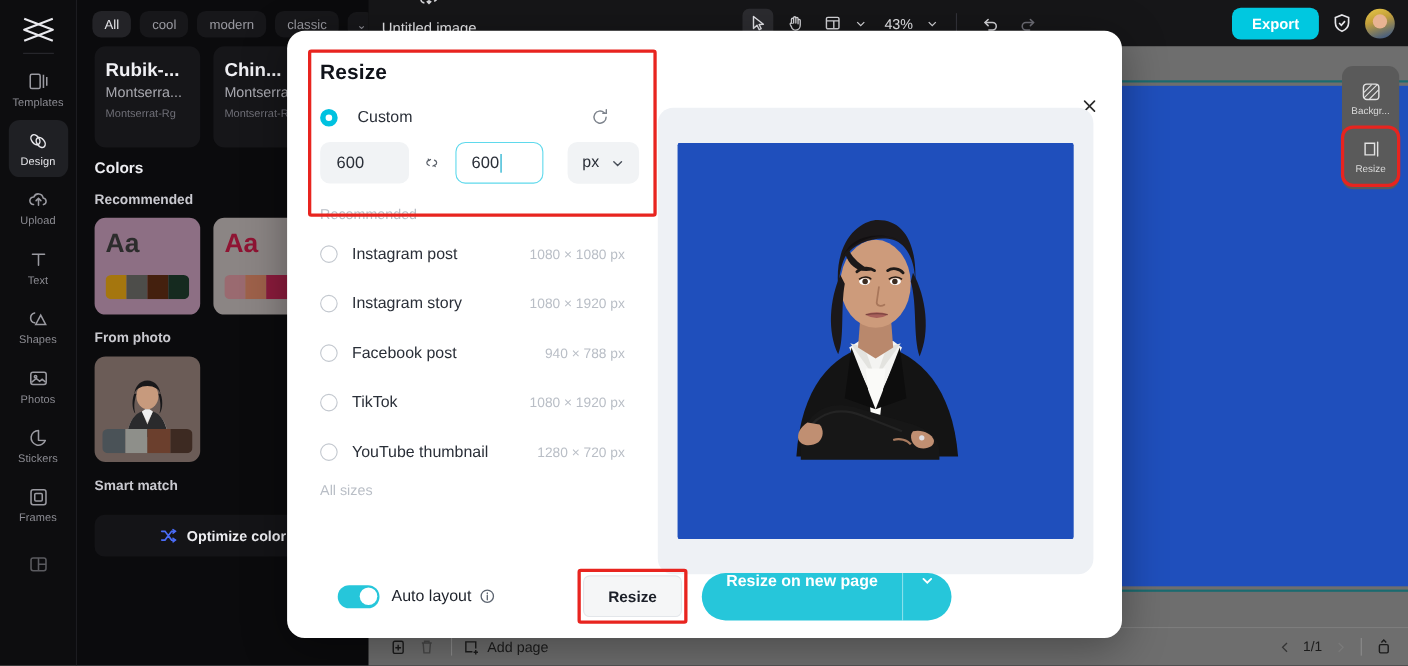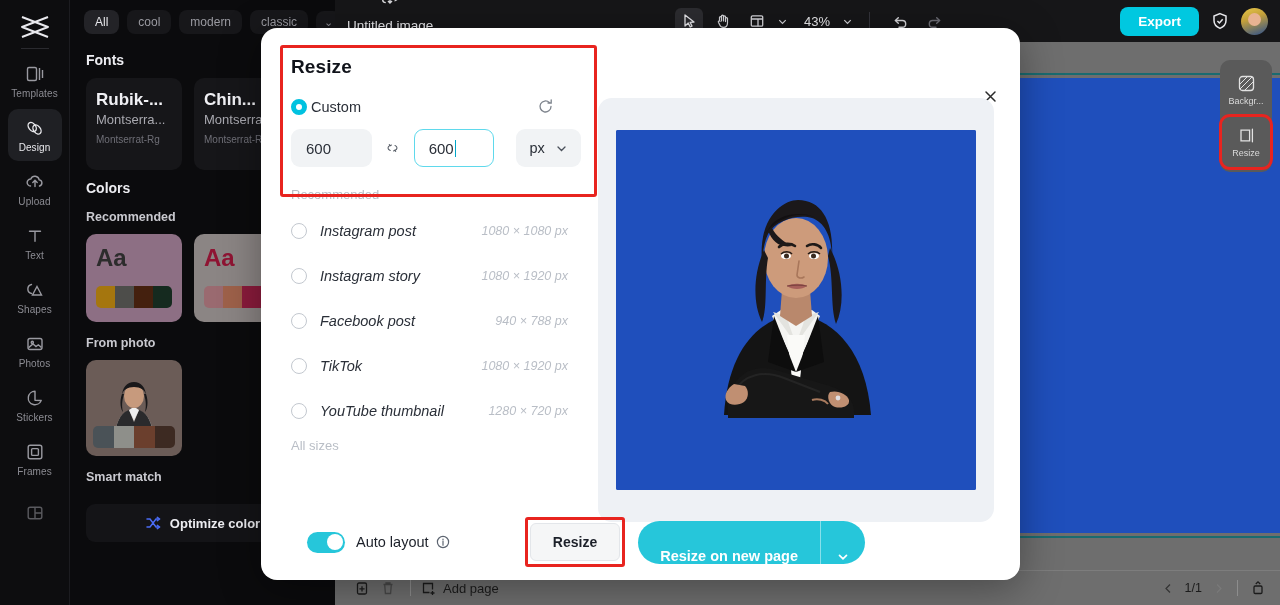--- a/index.html
+++ b/index.html
@@ -131,21 +131,21 @@
   }
   .dlg-close { position: absolute; right: 17px; top: 55px; width: 26px; height: 26px;
     display: flex; align-items: center; justify-content: center; cursor: pointer; }
   .dlg-left { position: absolute; left: 0; top: 0; width: 320px; height: 552px; padding: 28px 0 0 30px; }
   .hl-box { position: absolute; left: 19px; top: 17px; width: 317px; height: 152px; border: 3px solid #e8241f; border-radius: 3px; pointer-events:none; }
 
   .dlg-title { font-size: 19px; font-weight: 700; color: #10131a; letter-spacing: .1px; }
   .custom-row { display: flex; align-items: center; margin-top: 20px; width: 263px; }
   .radio { width: 16px; height: 16px; border-radius: 50%; border: 1.6px solid #c3c8cf; background:#fff; flex:none; }
   .radio.on { border: 5px solid #00c2e0; background: #fff; }
-  .custom-lab { margin-left: 4px; font-size: 14.5px; color: #2a2f38; }
+  .custom-lab { margin-left: 18px; font-size: 14.5px; color: #2a2f38; }
   .reset-ic { margin-left: auto; cursor: pointer; }
 
   .fields { display: flex; align-items: center; margin-top: 14px; gap: 11px; }
   .fld {
     width: 93px; height: 38px; background: #f1f3f5; border-radius: 9px;
     display: flex; align-items: center; padding: 0 14px; font-size: 15px; color: #2a2f38;
     border: 1.6px solid transparent;
   }
   .fld.focus { background: #fff; border: 1.6px solid #5fd9ec; }
   .caret { width: 1.4px; height: 17px; background: #00a5c8; margin-left: 1px; }
@@ -153,21 +153,21 @@
     width: 18px; height: 22px; background: #fff; border-radius: 4px; margin: 0 1px;
     display: flex; align-items: center; justify-content: center; cursor: pointer; flex: none;
   }
   .unit {
     width: 74px; height: 38px; background: #f1f3f5; border-radius: 9px; margin-left: 11px;
     display: flex; align-items: center; justify-content: space-between; padding: 0 13px;
     font-size: 14.5px; color: #2a2f38; cursor: pointer;
   }
 
   .rec-lab { font-size: 13px; color: #b9bec6; margin-top: 20px; }
-  .size-list { margin-top: 6px; font-style: italic; }
+  .size-list { margin-top: 6px; }
   .size-item { display: flex; align-items: center; width: 277px; height: 45px; cursor: pointer; }
   .size-name { margin-left: 13px; font-size: 14.5px; color: #2a2f38; }
   .size-dim { margin-left: auto; font-size: 12.5px; color: #b9bec6; }
   .all-sizes { font-size: 13px; color: #b9bec6; margin-top: 5px; }
 
   
   .preview {
     position: absolute; left: 337px; top: 70px; width: 396px; height: 424px;
     background: #eef1f5; border-radius: 14px;
     display: flex; align-items: center; justify-content: center;
@@ -190,21 +190,21 @@
   .info-ic { margin-left: 7px; cursor: pointer; }
   .ftr-right { margin-left: auto; display: flex; align-items: center; gap: 18px; }
   .btn-resize {
     background: #f5f6f7; color: #1c2029; font-size: 14px; font-weight: 600;
     border: 1px solid #e3e6ea; border-radius: 6px; padding: 10px 22px; cursor: pointer;
     position: relative;
   }
   .btn-resize-wrap { position: relative; }
   .btn-hl { position: absolute; left: -5px; top: -6px; right: -5px; bottom: -6px; border: 3px solid #e8241f; border-radius: 3px; pointer-events: none; }
   .btn-primary {
-    background: #26c6da; border-radius: 22px; height: 43px; display: flex; align-items: flex-end; cursor: pointer;
+    background: #26c6da; border-radius: 22px; height: 43px; display: flex; align-items: flex-start; cursor: pointer;
   }
   .btn-primary .bp-lab { color: #fff; font-size: 14.5px; font-weight: 700; padding: 0 22px; }
   .bp-sep { width: 1px; height: 43px; background: rgba(255,255,255,.45); }
   .bp-caret { padding: 0 15px; display:flex; align-items:center; }
 
   svg { display: block; }
 </style>
 </head>
 <body>
 
@@ -312,21 +312,20 @@
 
   <div class="panel">
     <div class="chips">
       <div class="chip active">All</div>
       <div class="chip">cool</div>
       <div class="chip">modern</div>
       <div class="chip">classic</div>
       <div class="chip-caret">⌄</div>
     </div>
 
-    <div class="sec-title">Fonts</div>
     <div class="font-row">
       <div class="font-card">
         <div class="fc-1">Rubik-...</div>
         <div class="fc-2">Montserra...</div>
         <div class="fc-3">Montserrat-Rg</div>
       </div>
       <div class="font-card">
         <div class="fc-1">Chin...</div>
         <div class="fc-2">Montserra</div>
         <div class="fc-3">Montserrat-Rg</div>

